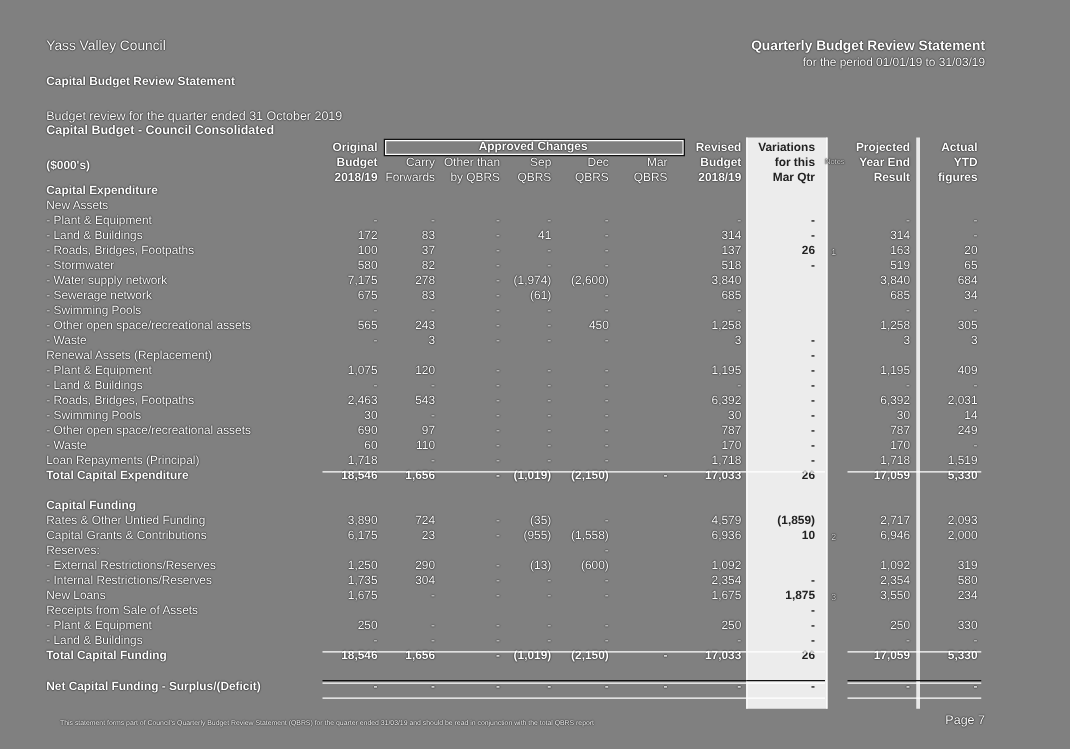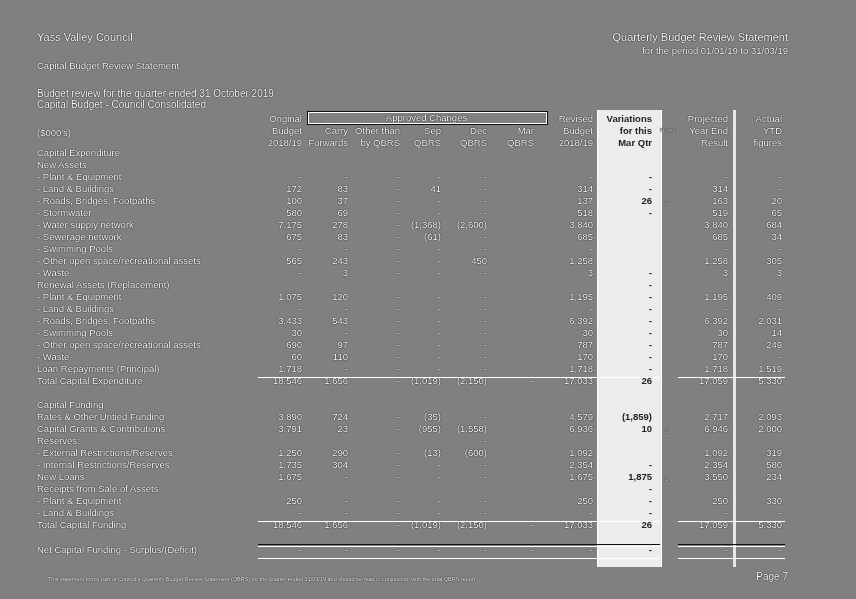--- a/index.html
+++ b/index.html
@@ -2,21 +2,21 @@
 <html><head>
 <meta charset="utf-8">
 <style>
   html, body { margin:0; padding:0; }
   body {
     width:856px; height:599px; background:#808080; position:relative; overflow:hidden;
     font-family:"Liberation Sans", sans-serif; color:#ffffff;
   }
   .t { position:absolute; white-space:nowrap; font-size:9.5px; line-height:11px;
        text-shadow: 0 0 1px #000, 0 0 1px #000; }
-  .b { font-weight:normal; }
+  .b { font-weight:bold; }
   .r { text-align:right; }
   .c { text-align:center; }
   .hdr-title { font-size:11px; }
   .var-col { position:absolute; left:597px; top:110px; width:63px; height:457px; background:#ececec; border-left:1px solid #fff; border-right:1px solid #fff; }
   .vline { position:absolute; left:733px; top:110px; width:3px; height:457px; background:#e8e8e8; }
   .dark { color:#222; text-shadow:none; font-weight:bold; }
   .box { position:absolute; left:308px; top:112px; width:237px; height:10px; border:1px solid #fff; outline:1px solid #111; }
   .hr { position:absolute; height:1px; background:#fff; }
   .hr.k { background:#111; }
   .note-mark { position:absolute; font-size:7px; color:#ddd; }
@@ -95,33 +95,33 @@
     <div class="t r " style="right:456px;top:195px">-</div>
     <div class="t r " style="right:415px;top:195px">-</div>
     <div class="t r " style="right:369px;top:195px">-</div>
     <div class="t r " style="right:263px;top:195px">137</div>
     <div class="t r  dark" style="right:204px;top:195px">26</div>
     <div class="t note-mark" style="left:665px;top:197px">1</div>
     <div class="t r " style="right:128px;top:195px">163</div>
     <div class="t r " style="right:74px;top:195px">20</div>
     <div class="t " style="left:37px;top:207px">- Stormwater</div>
     <div class="t r " style="right:554px;top:207px">580</div>
-    <div class="t r " style="right:508px;top:207px">69</div>
+    <div class="t r " style="right:508px;top:207px">82</div>
     <div class="t r " style="right:456px;top:207px">-</div>
     <div class="t r " style="right:415px;top:207px">-</div>
     <div class="t r " style="right:369px;top:207px">-</div>
     <div class="t r " style="right:263px;top:207px">518</div>
     <div class="t r  dark" style="right:204px;top:207px">-</div>
     <div class="t r " style="right:128px;top:207px">519</div>
     <div class="t r " style="right:74px;top:207px">65</div>
     <div class="t " style="left:37px;top:219px">- Water supply network</div>
     <div class="t r " style="right:554px;top:219px">7,175</div>
     <div class="t r " style="right:508px;top:219px">278</div>
     <div class="t r " style="right:456px;top:219px">-</div>
-    <div class="t r " style="right:415px;top:219px">(1,368)</div>
+    <div class="t r " style="right:415px;top:219px">(1,974)</div>
     <div class="t r " style="right:369px;top:219px">(2,600)</div>
     <div class="t r " style="right:263px;top:219px">3,840</div>
     <div class="t r " style="right:128px;top:219px">3,840</div>
     <div class="t r " style="right:74px;top:219px">684</div>
     <div class="t " style="left:37px;top:231px">- Sewerage network</div>
     <div class="t r " style="right:554px;top:231px">675</div>
     <div class="t r " style="right:508px;top:231px">83</div>
     <div class="t r " style="right:456px;top:231px">-</div>
     <div class="t r " style="right:415px;top:231px">(61)</div>
     <div class="t r " style="right:369px;top:231px">-</div>
@@ -172,21 +172,21 @@
     <div class="t r " style="right:554px;top:303px">-</div>
     <div class="t r " style="right:508px;top:303px">-</div>
     <div class="t r " style="right:456px;top:303px">-</div>
     <div class="t r " style="right:415px;top:303px">-</div>
     <div class="t r " style="right:369px;top:303px">-</div>
     <div class="t r " style="right:263px;top:303px">-</div>
     <div class="t r  dark" style="right:204px;top:303px">-</div>
     <div class="t r " style="right:128px;top:303px">-</div>
     <div class="t r " style="right:74px;top:303px">-</div>
     <div class="t " style="left:37px;top:315px">- Roads, Bridges, Footpaths</div>
-    <div class="t r " style="right:554px;top:315px">3,433</div>
+    <div class="t r " style="right:554px;top:315px">2,463</div>
     <div class="t r " style="right:508px;top:315px">543</div>
     <div class="t r " style="right:456px;top:315px">-</div>
     <div class="t r " style="right:415px;top:315px">-</div>
     <div class="t r " style="right:369px;top:315px">-</div>
     <div class="t r " style="right:263px;top:315px">6,392</div>
     <div class="t r  dark" style="right:204px;top:315px">-</div>
     <div class="t r " style="right:128px;top:315px">6,392</div>
     <div class="t r " style="right:74px;top:315px">2,031</div>
     <div class="t " style="left:37px;top:327px">- Swimming Pools</div>
     <div class="t r " style="right:554px;top:327px">30</div>
@@ -244,21 +244,21 @@
     <div class="t r " style="right:554px;top:411px">3,890</div>
     <div class="t r " style="right:508px;top:411px">724</div>
     <div class="t r " style="right:456px;top:411px">-</div>
     <div class="t r " style="right:415px;top:411px">(35)</div>
     <div class="t r " style="right:369px;top:411px">-</div>
     <div class="t r " style="right:263px;top:411px">4,579</div>
     <div class="t r  dark" style="right:204px;top:411px">(1,859)</div>
     <div class="t r " style="right:128px;top:411px">2,717</div>
     <div class="t r " style="right:74px;top:411px">2,093</div>
     <div class="t " style="left:37px;top:423px">Capital Grants &amp; Contributions</div>
-    <div class="t r " style="right:554px;top:423px">3,791</div>
+    <div class="t r " style="right:554px;top:423px">6,175</div>
     <div class="t r " style="right:508px;top:423px">23</div>
     <div class="t r " style="right:456px;top:423px">-</div>
     <div class="t r " style="right:415px;top:423px">(955)</div>
     <div class="t r " style="right:369px;top:423px">(1,558)</div>
     <div class="t r " style="right:263px;top:423px">6,936</div>
     <div class="t r  dark" style="right:204px;top:423px">10</div>
     <div class="t note-mark" style="left:665px;top:425px">2</div>
     <div class="t r " style="right:128px;top:423px">6,946</div>
     <div class="t r " style="right:74px;top:423px">2,000</div>
     <div class="t " style="left:37px;top:435px">Reserves:</div>

